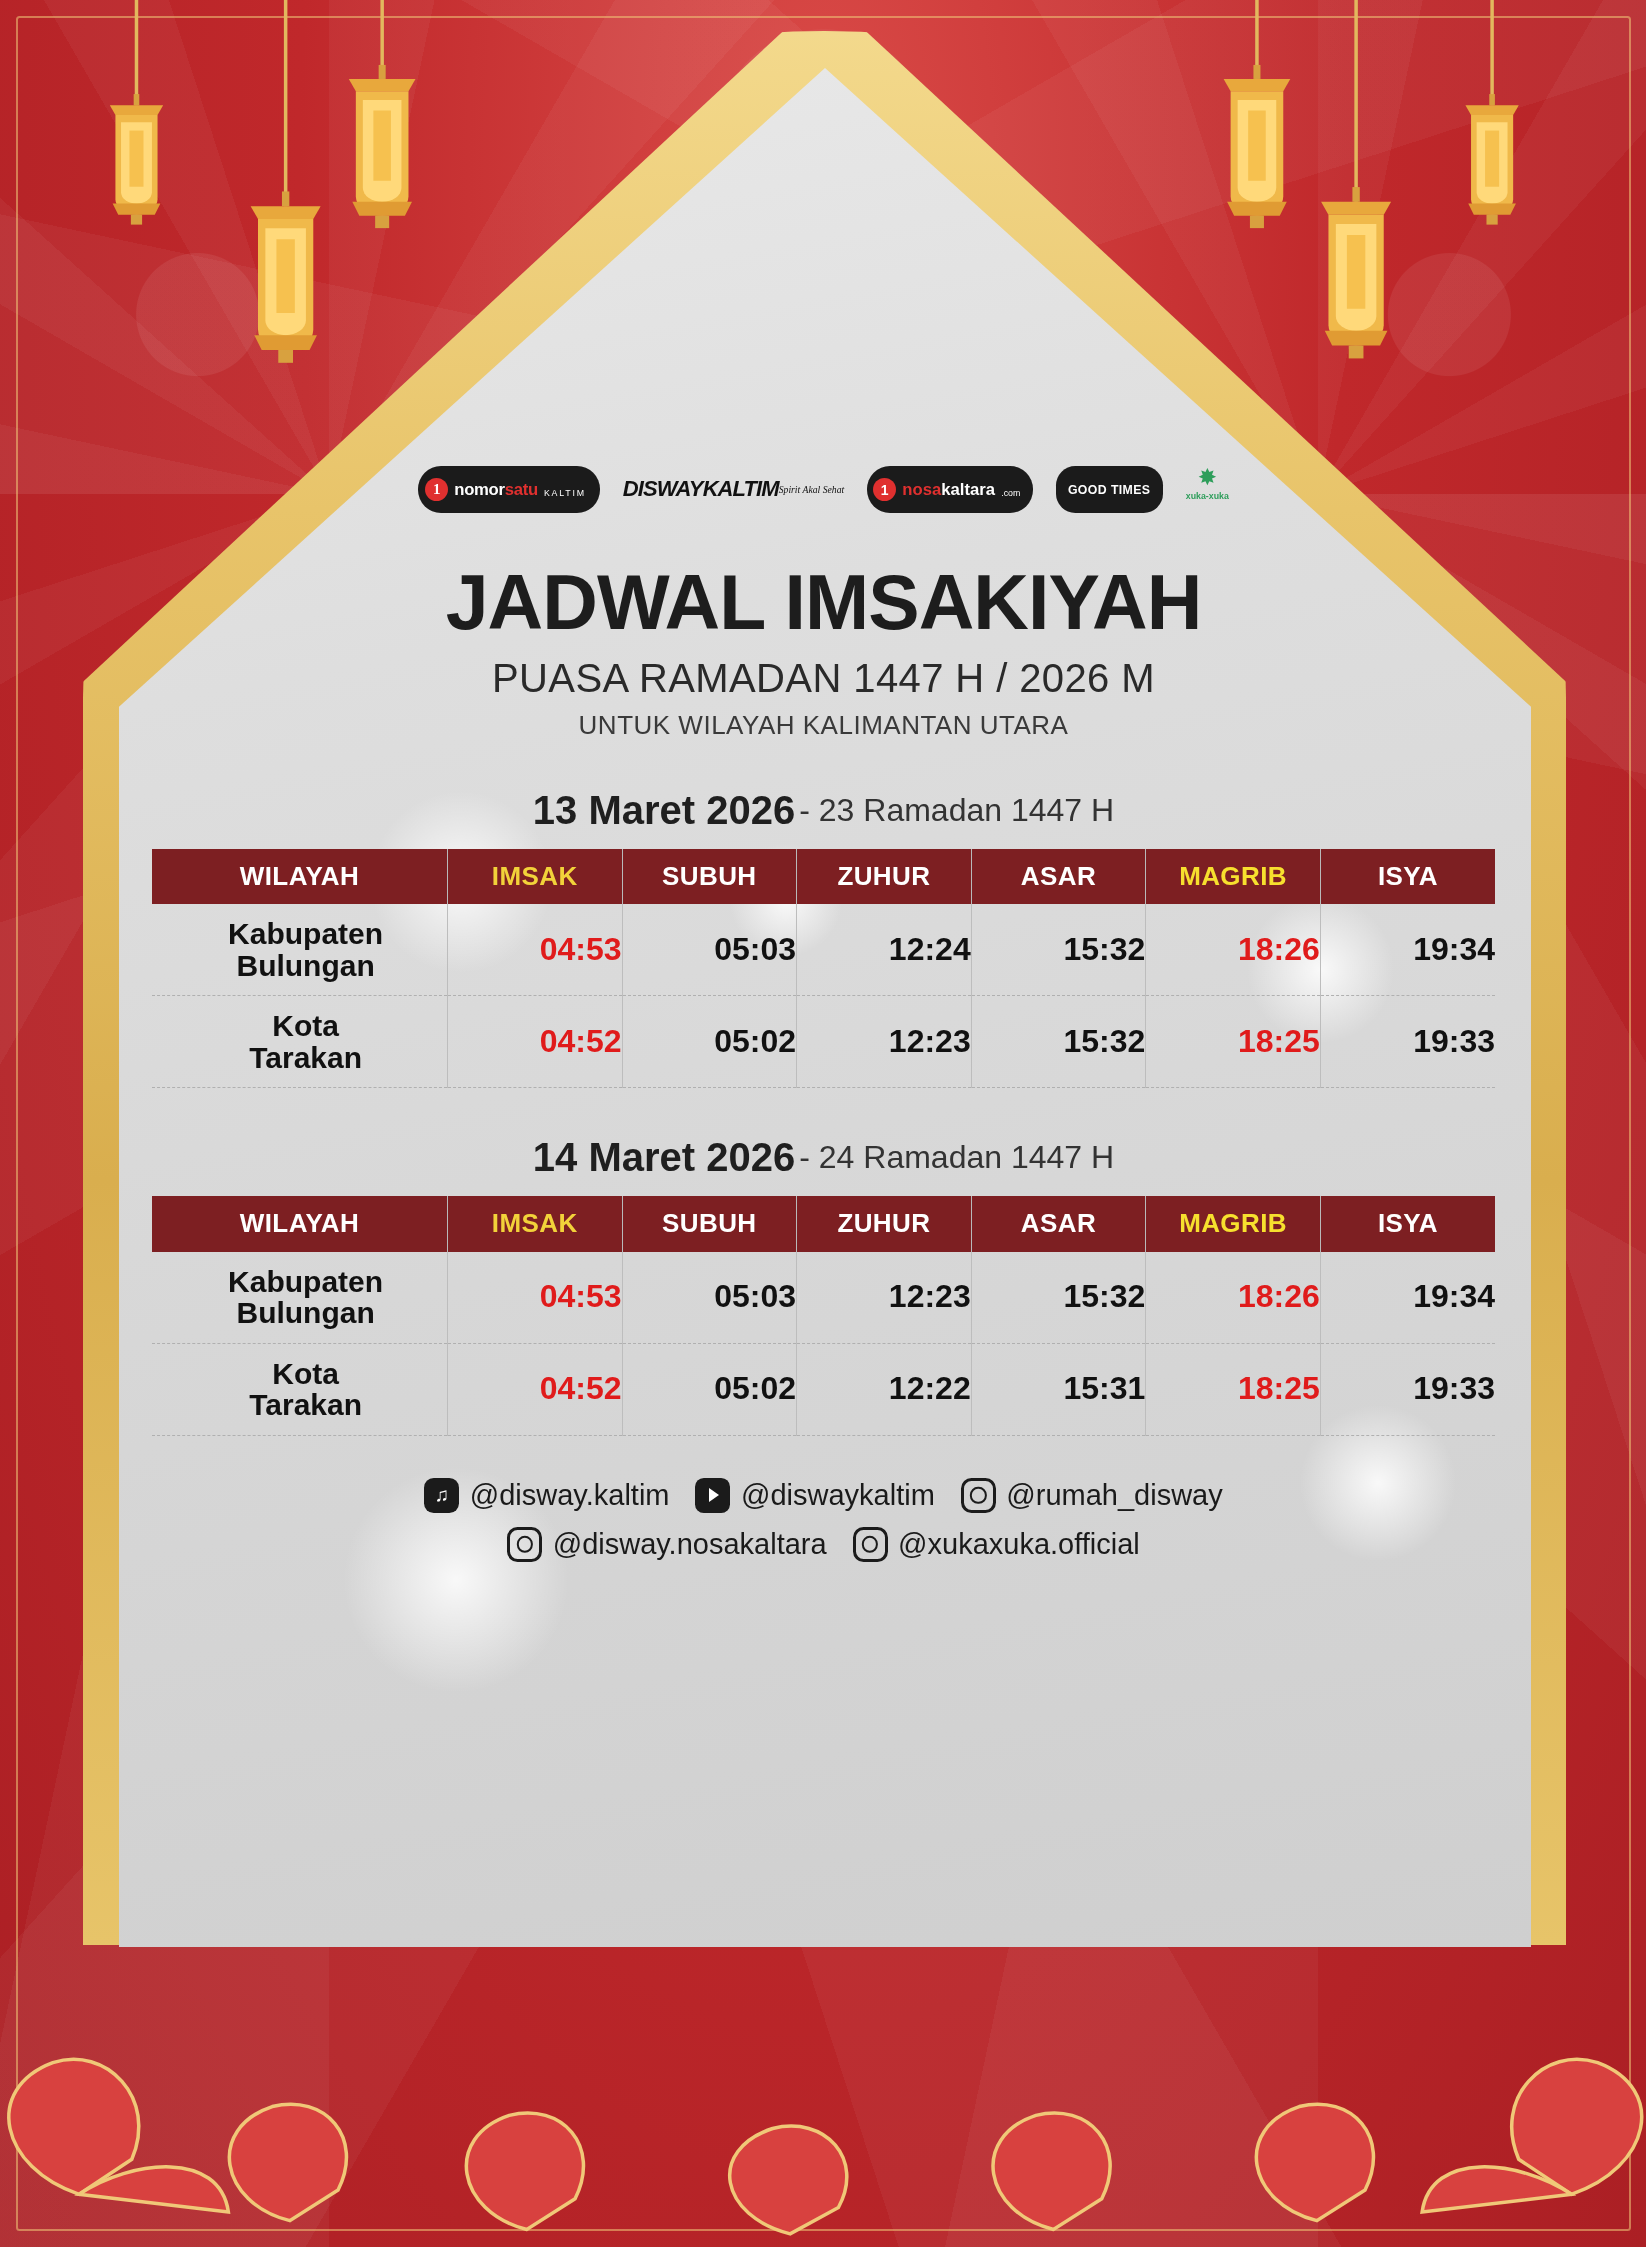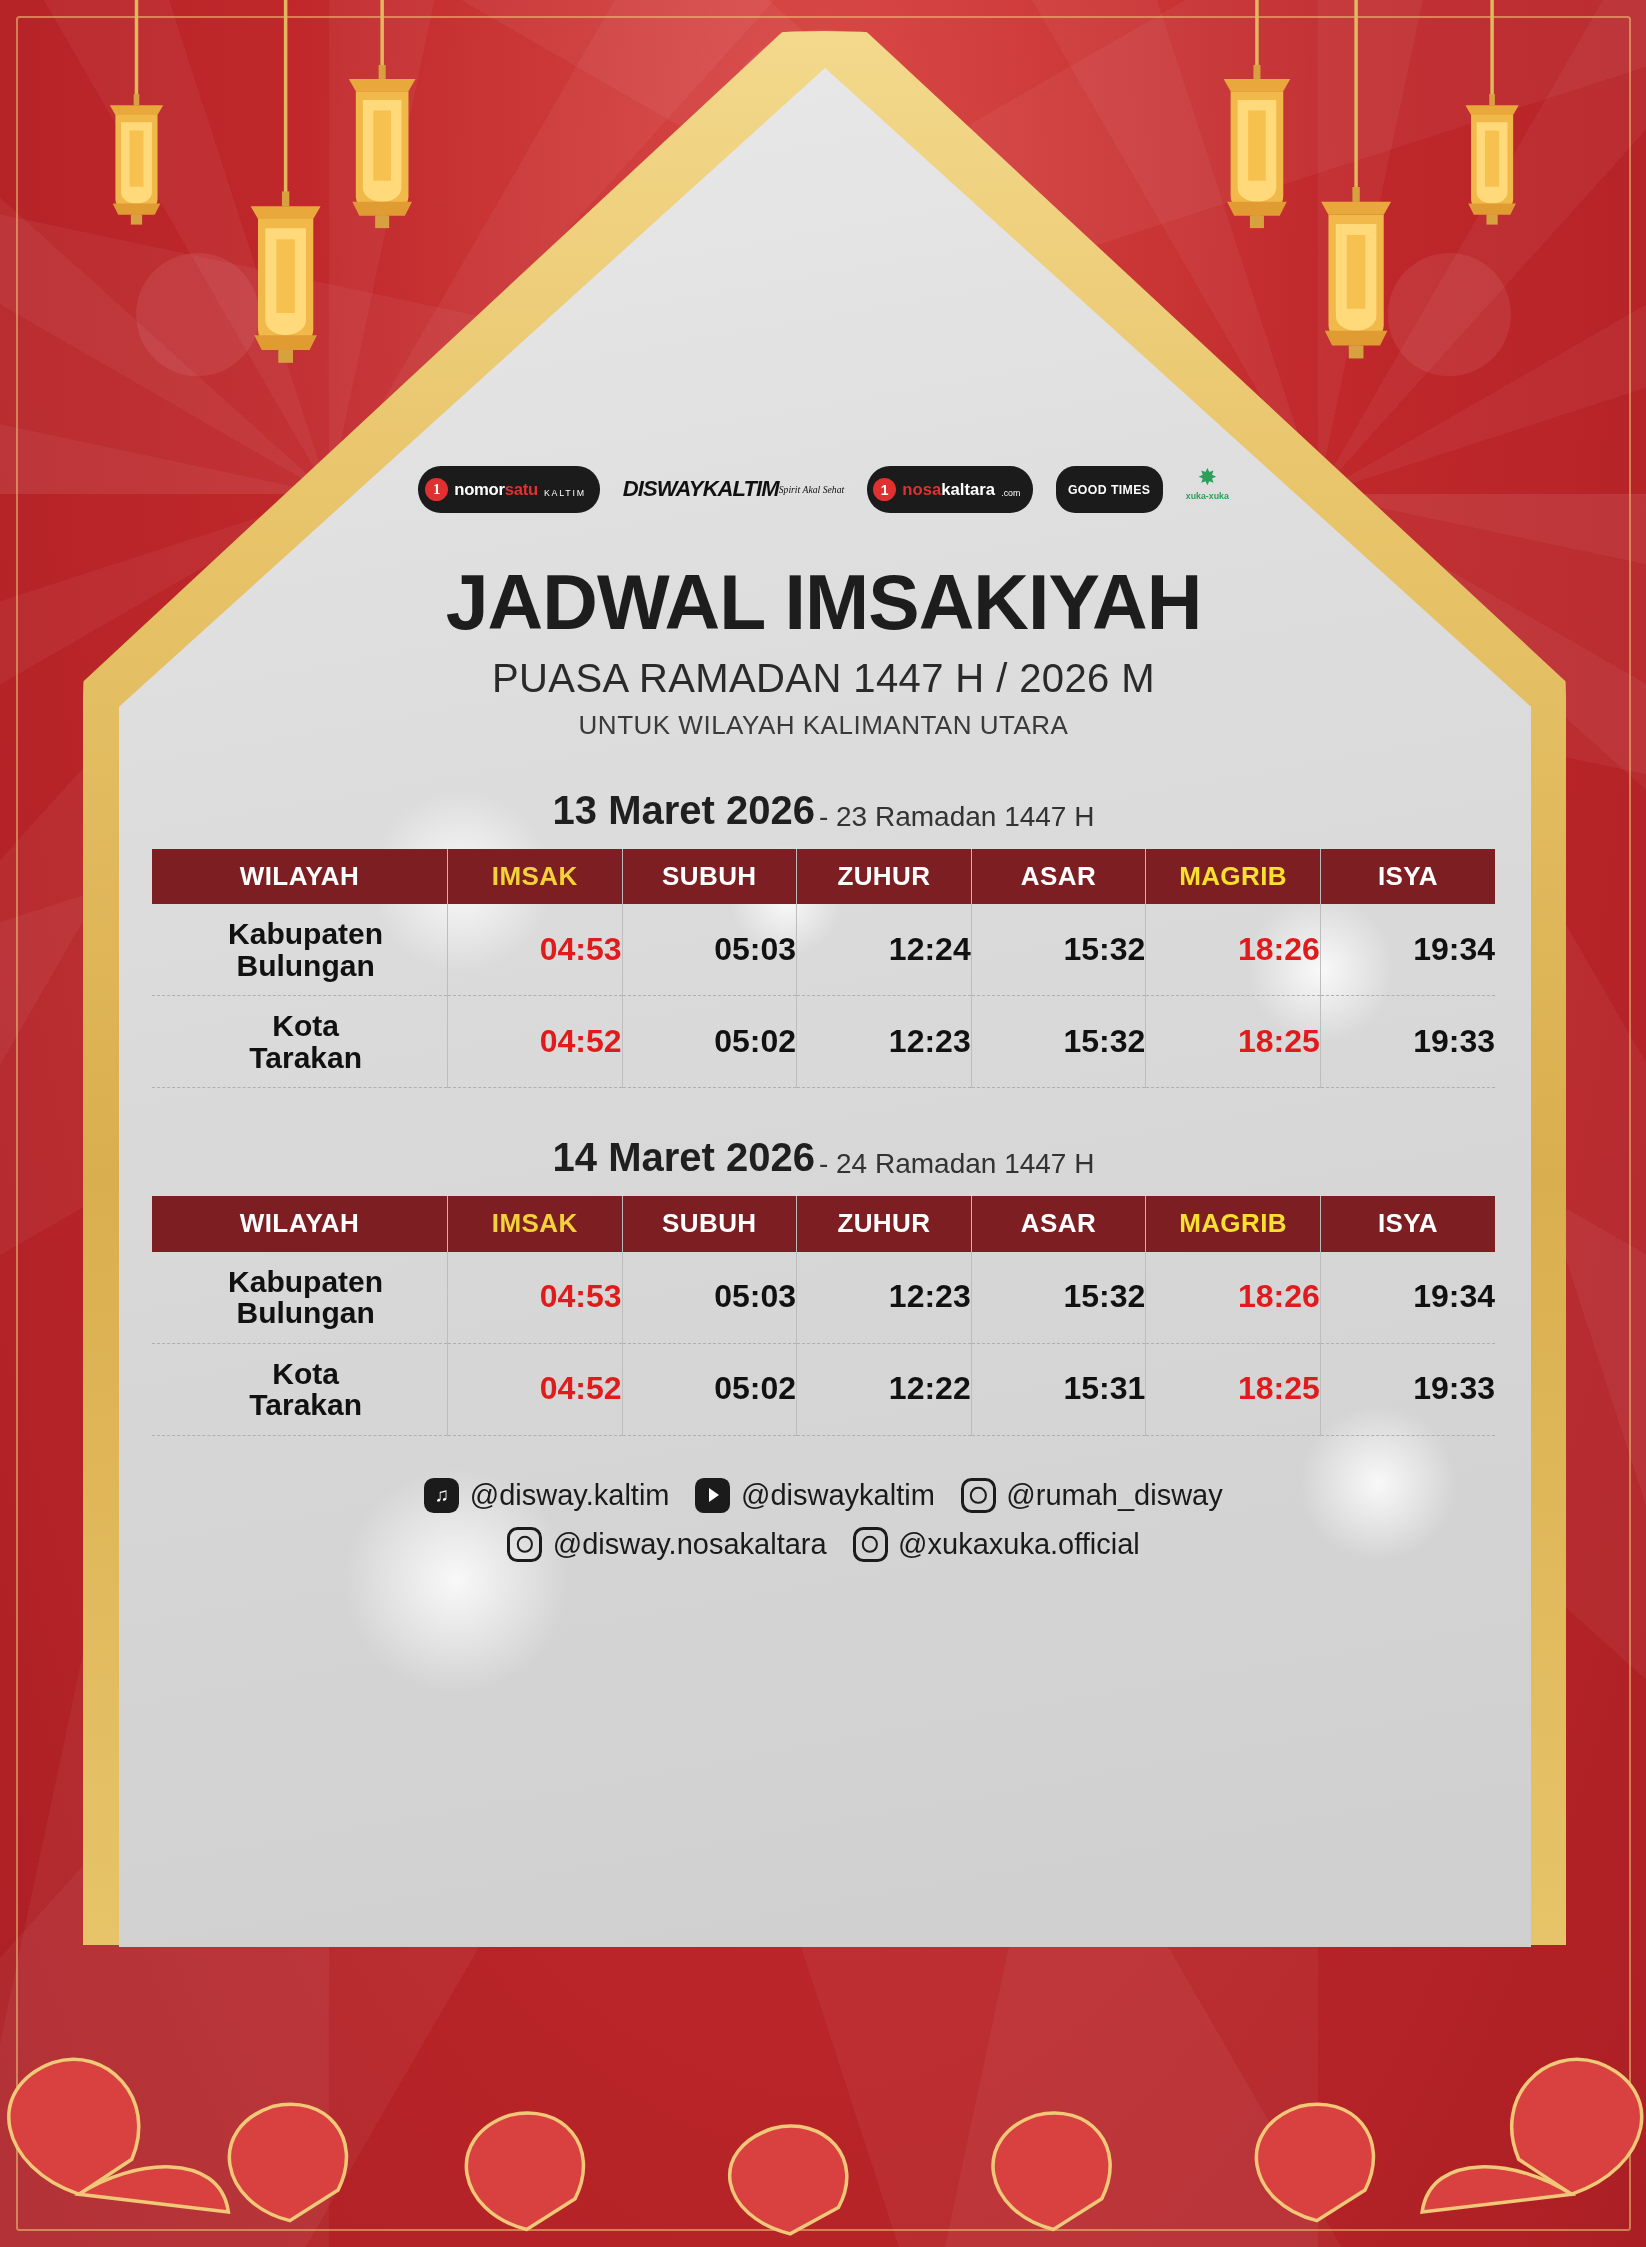--- a/index.html
+++ b/index.html
@@ -120,25 +120,25 @@
   }
   .subtitle {
     margin-top: 8.8px; font-size: 40px; color:#2a2a2a; letter-spacing: 0.4px;
   }
   .subtitle2 {
     margin-top: 8.8px; font-size: 26px; color:#3a3a3a; letter-spacing: 0.5px;
   }
 
   .section { width: 1343px; margin-top: 47px; }
   .date-line {
-    display: flex; align-items: flex-end; justify-content: center; gap: 4px;
+    display: flex; align-items: center; justify-content: center; gap: 4px;
     margin-bottom: 16px;
   }
   .date-main { font-size: 40px; font-weight: 800; color: #1f1f1f; }
-  .date-sub { font-size: 28px; color: #333; }
+  .date-sub { font-size: 32px; color: #333; }
 
   table.sched {
     width: 100%; border-collapse: collapse; table-layout: fixed;
   }
   table.sched thead th {
     background: #7d1f22; color: #fff;
     font-size: 26px; font-weight: bold; letter-spacing: 0.4px;
     padding: 12.3px 0; text-align: center;
     border-right: 1.8px solid #b9b9b9;
   }

